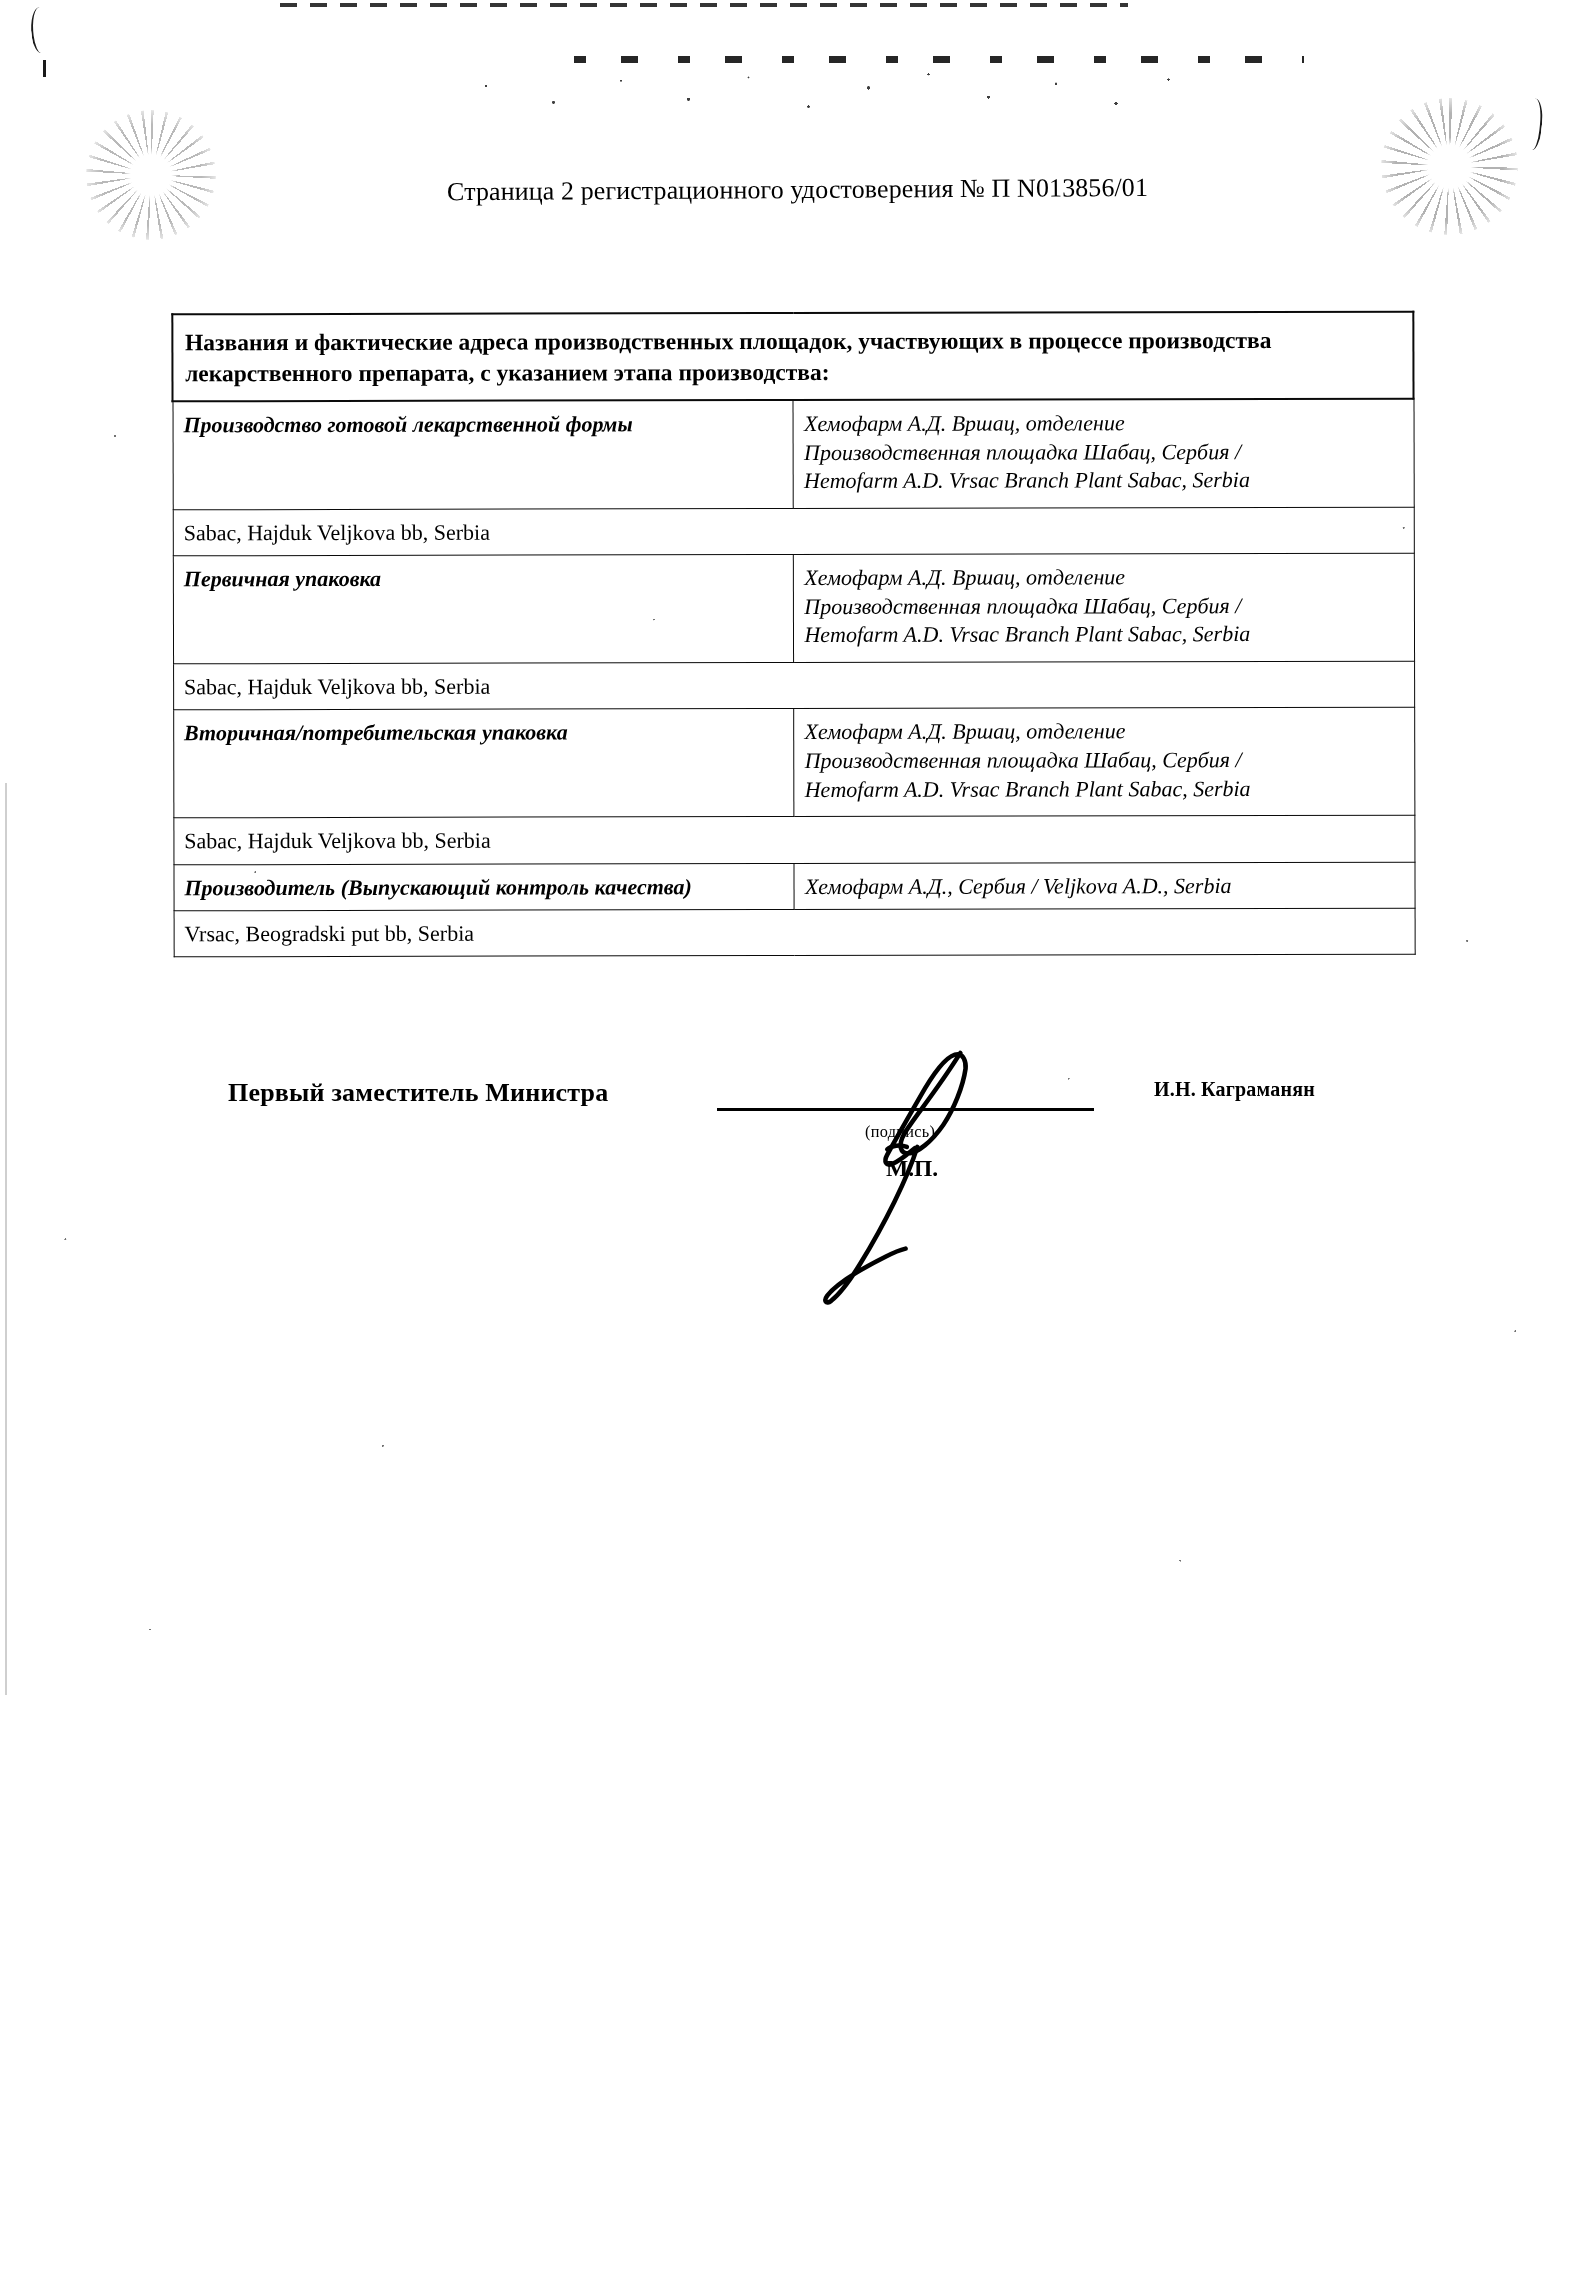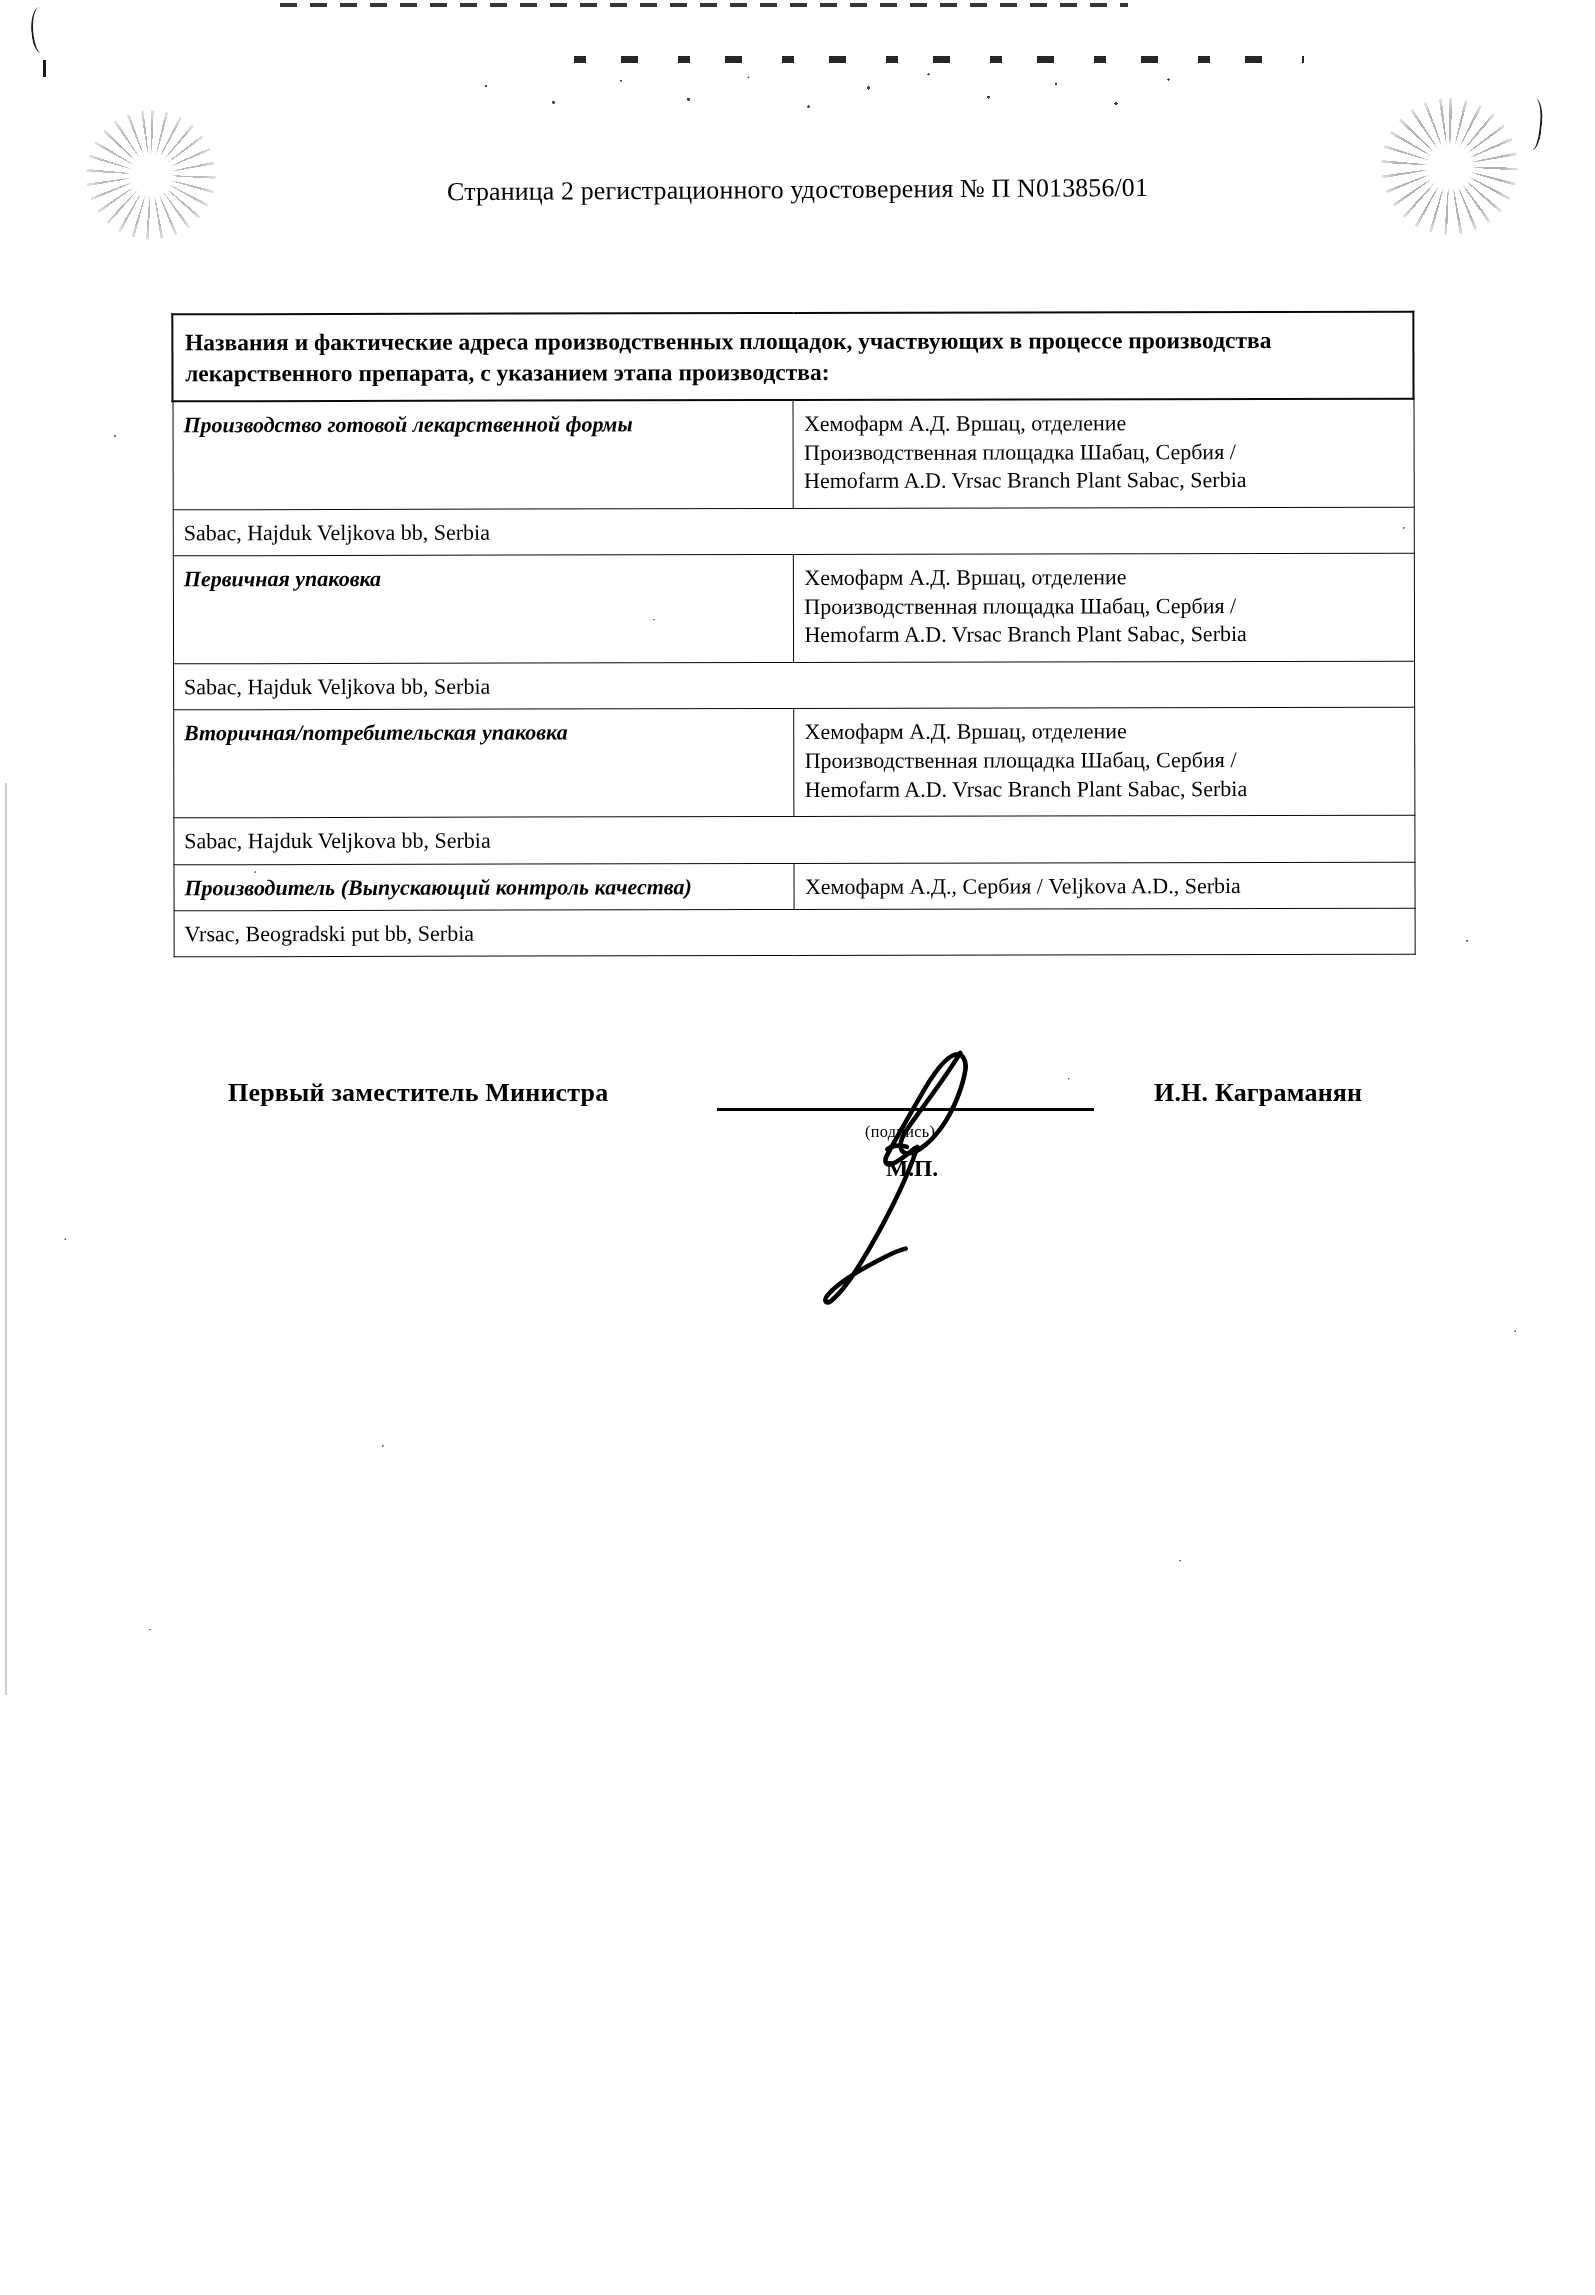--- a/index.html
+++ b/index.html
@@ -175,21 +175,21 @@
   .stage-cell.compact { height: auto; }
   .site-cell {
     border-left: 1.3px dashed #3a3a3a !important;
     font-size: 22px;
   }
   .addr-cell {
     font-size: 22px;
     padding-top: 7.8px;
     padding-bottom: 9px;
   }
-  .site-cell .ln { display: block; white-space: nowrap; }
+  .site-cell .ln { display: block; white-space: nowrap; font-style: italic; }
 
   
   .sign-block {
     position: absolute;
     left: 0; top: 1066px; width: 1595px; height: 248px;
   }
   .sign-title {
     position: absolute;
     left: 228px; top: 11.7px;
     font-size: 26px;
@@ -210,21 +210,21 @@
   }
   .sign-seal {
     position: absolute;
     left: 886px; top: 89px;
     font-size: 23.5px;
     font-weight: bold;
   }
   .sign-name {
     position: absolute;
     left: 1154px; top: 11.7px;
-    font-size: 26px;
+    font-size: 20px;
     font-weight: bold;
     letter-spacing: 0.2px;
   }
   .sign-ink {
     position: absolute;
     left: 809px; top: -17px;
     width: 274px; height: 274px;
     pointer-events: none;
   }
 </style>

